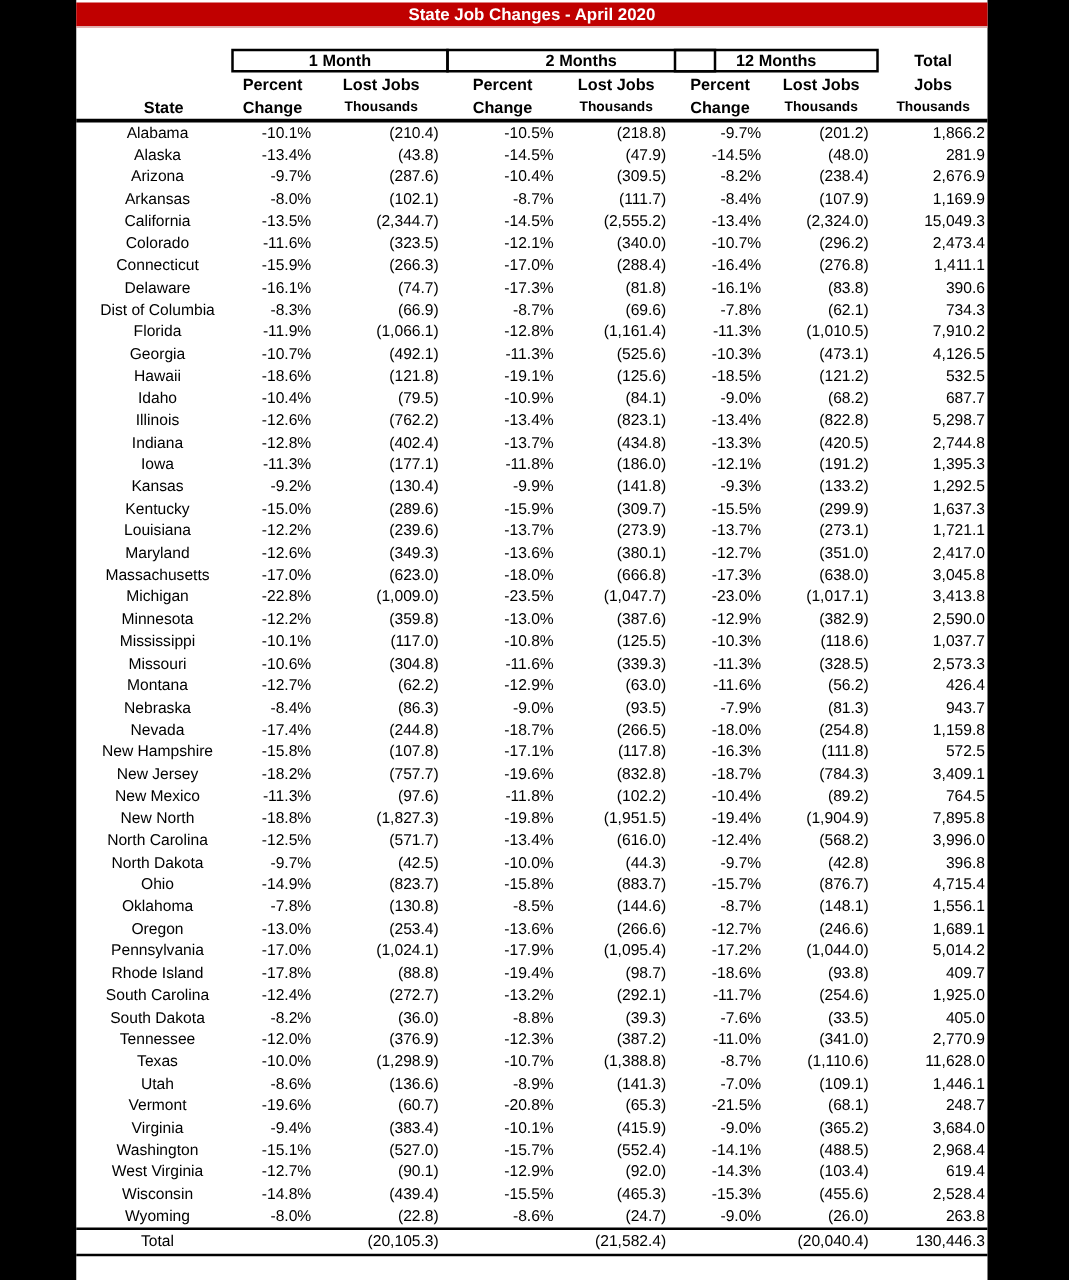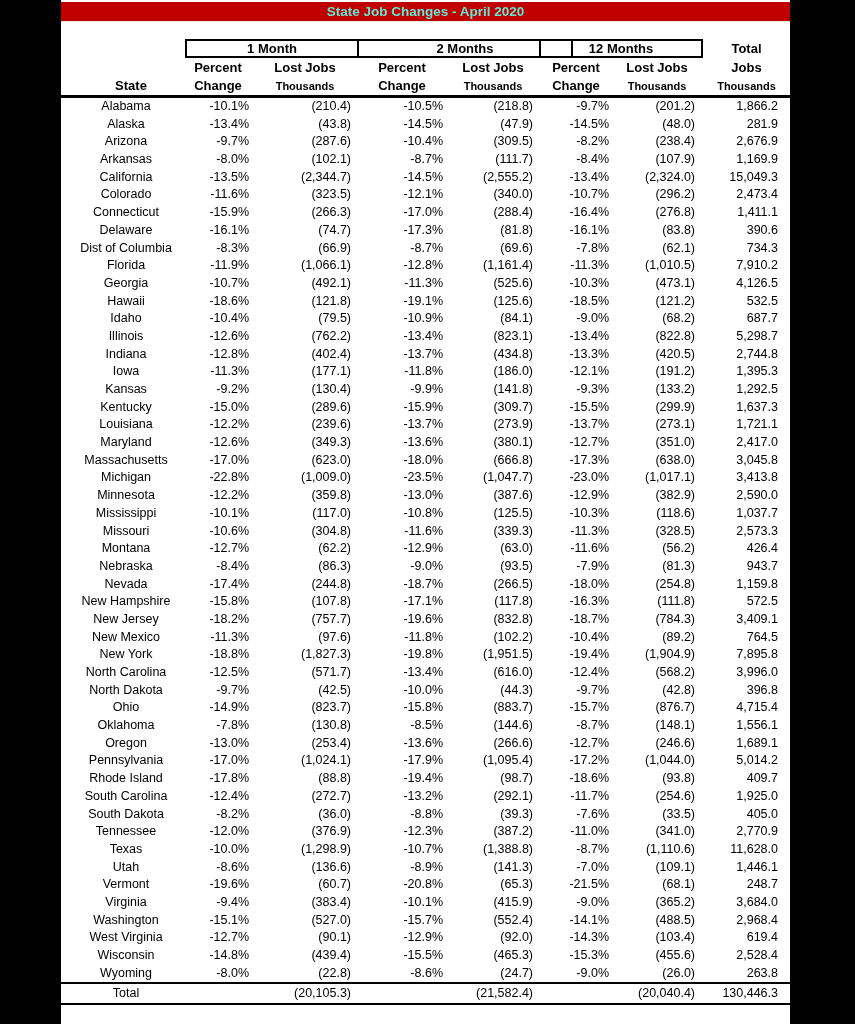--- a/index.html
+++ b/index.html
@@ -74,33 +74,33 @@
   .cell {
     font-size: 12.5px;
     line-height: 17.7px;
     height: 17.7px;
     white-space: nowrap;
     overflow: hidden;
   }
   .c0 { text-align: center;  padding-left: 6px; }
   .c1, .c3, .c5 { text-align: right; padding-right: 2px; }
   .c2, .c4, .c6 { text-align: right; padding-right: 8px; }
-  .c7 { text-align: right; padding-right: 12px; }
+  .c7 { text-align: right; padding-right: 2px; }
   .total-row {
     border-top: 2px solid #000;
     border-bottom: 2px solid #000;
   }
   .total-row .cell { height: 19px; line-height: 19px; }
 </style>
 </head>
 <body style="background: rgb(0, 0, 0);">
 
 <div class="content" style="background: rgb(255, 255, 255);">
 
-  <div class="title-bar" style="background: rgb(192, 0, 0); color: #5eead4;">
+  <div class="title-bar" style="background: rgb(192, 0, 0); color: #ffffff;">
     <span>State Job Changes - April 2020</span>
   </div>
 
   <div class="group-row">
     <div class="gbox gbox-1">1 Month</div>
     <div class="gbox gbox-2">2 Months</div>
     <div class="gbox gbox-3">12 Months</div>
     <div class="total-label">Total</div>
   </div>
 
@@ -443,21 +443,21 @@
         <span class="cell c0">New Mexico</span>
         <span class="cell c1">-11.3%</span>
         <span class="cell c2">(97.6)</span>
         <span class="cell c3">-11.8%</span>
         <span class="cell c4">(102.2)</span>
         <span class="cell c5">-10.4%</span>
         <span class="cell c6">(89.2)</span>
         <span class="cell c7">764.5</span>
       </div>
       <div class="grid row">
-        <span class="cell c0">New York</span>
+        <span class="cell c0">New North</span>
         <span class="cell c1">-18.8%</span>
         <span class="cell c2">(1,827.3)</span>
         <span class="cell c3">-19.8%</span>
         <span class="cell c4">(1,951.5)</span>
         <span class="cell c5">-19.4%</span>
         <span class="cell c6">(1,904.9)</span>
         <span class="cell c7">7,895.8</span>
       </div>
       <div class="grid row">
         <span class="cell c0">North Carolina</span>

